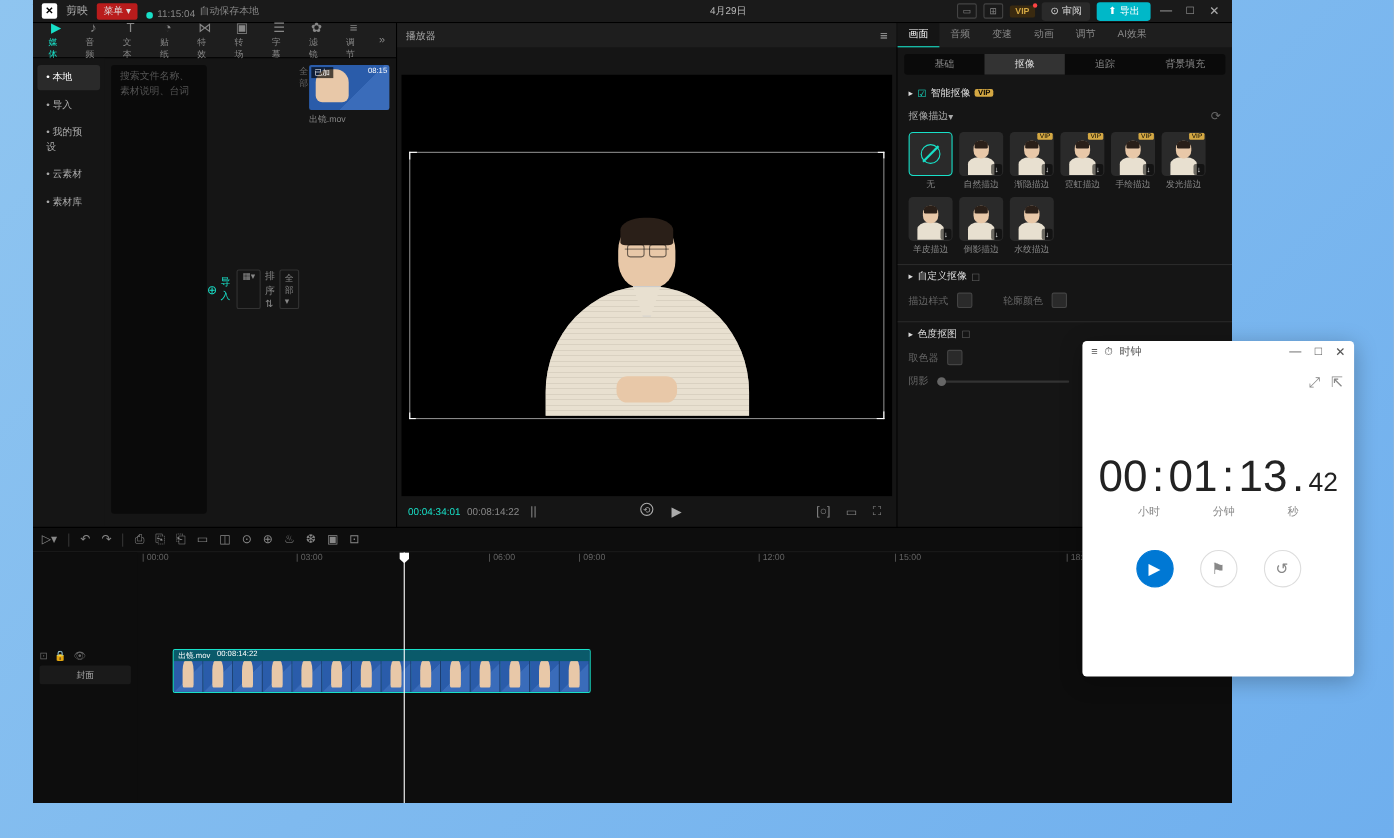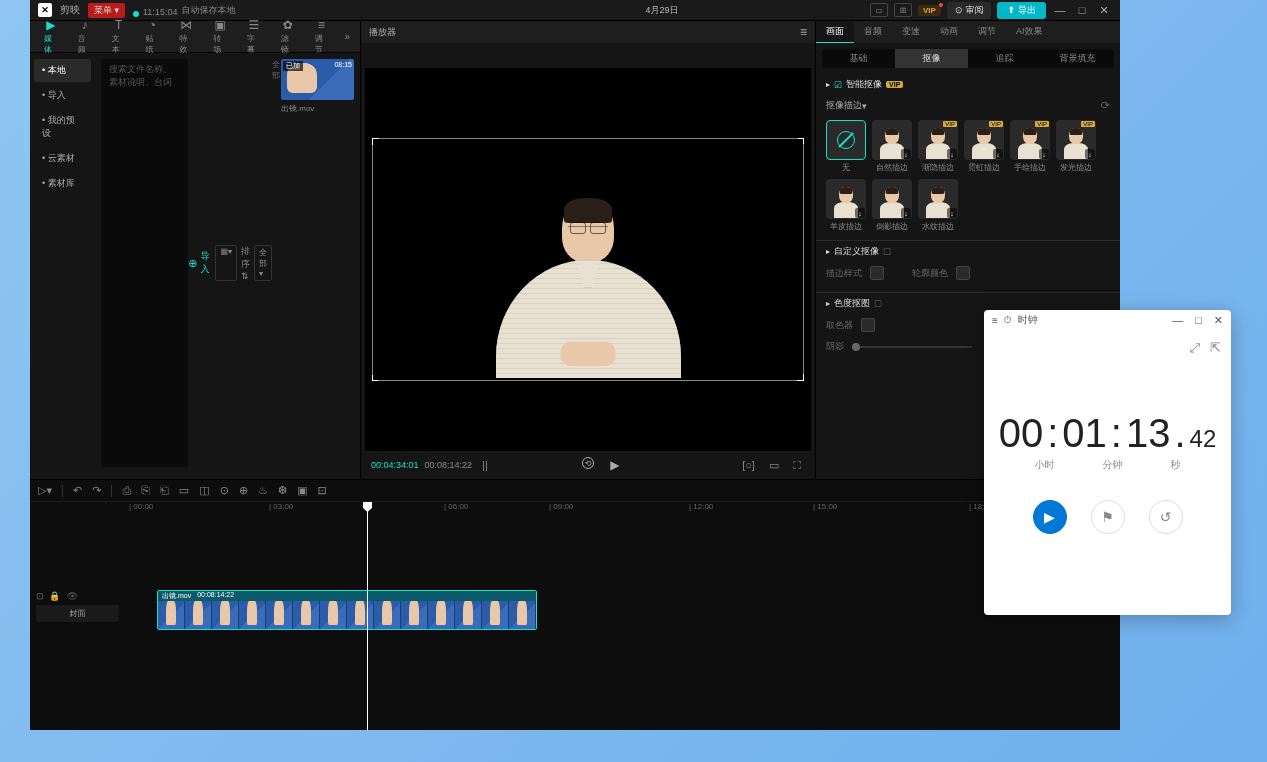--- a/index.html
+++ b/index.html
@@ -472,21 +472,21 @@
             <span>🔒</span>
             <span>👁</span>
           </div>
           <div class="cover-btn">封面</div>
         </div>
         <div class="tl-tracks">
           <div class="tl-ruler">
               <span class="tl-tick" style="left: 4px;">| 00:00</span>
               <span class="tl-tick" style="left: 144px;">| 03:00</span>
               <span class="tl-tick" style="left: 284px; padding-left: 35px;">| 06:00</span>
-              <span class="tl-tick" style="left: 424px;">| 09:00</span>
+              <span class="tl-tick" style="left: 401px;">| 09:00</span>
               <span class="tl-tick" style="left: 564px;">| 12:00</span>
               <span class="tl-tick" style="left: 688px; text-align: center;">| 15:00</span>
               <span class="tl-tick" style="left: 844px;">| 18:00</span>
             </div>
           <div class="playhead" style="left:242px"></div>
           <div class="clip-track">
             <div class="clip-header">
               <span>出镜.mov</span>
               <span>00:08:14:22</span>
             </div>

